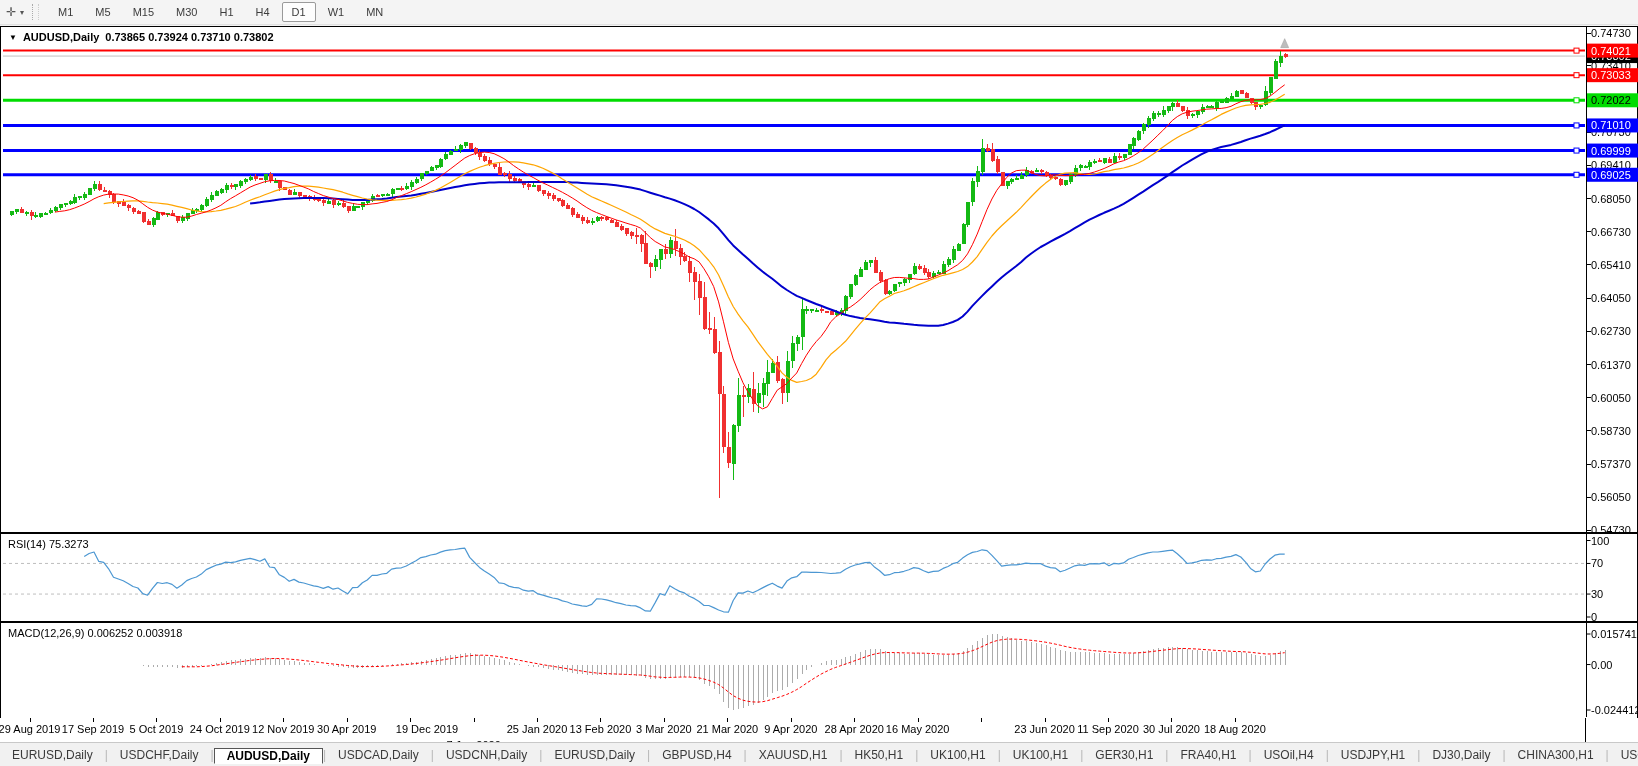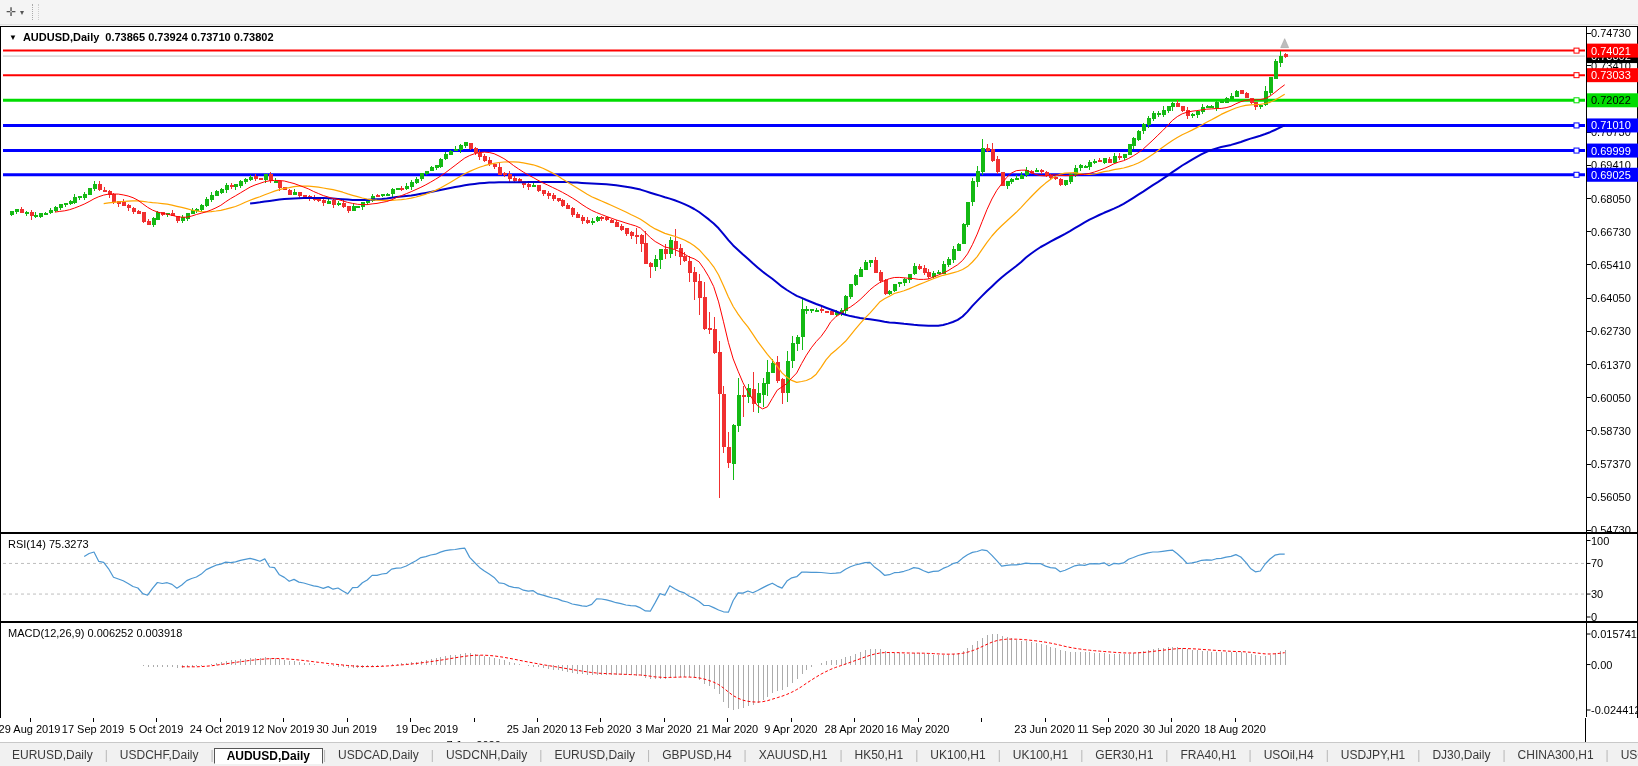--- a/index.html
+++ b/index.html
@@ -38,20 +38,31 @@
 </style>
 </head>
 <body>
 
 <div id="screen">
 
   <div id="toolbar">
     <span class="tb-icon">✛</span>
     <span class="tb-drop">▾</span>
     <span class="tb-grip"></span>
+    <span id="tf-buttons" style="display: flex;">
+        <span class="tf-btn">M1</span>
+        <span class="tf-btn">M5</span>
+        <span class="tf-btn">M15</span>
+        <span class="tf-btn">M30</span>
+        <span class="tf-btn">H1</span>
+        <span class="tf-btn">H4</span>
+        <span class="tf-btn active">D1</span>
+        <span class="tf-btn">W1</span>
+        <span class="tf-btn">MN</span>
+      </span>
   </div>
 
   <div id="main-panel" class="panel">
     <div id="chart-title">
       <span class="marker">▼</span>
       <span>AUDUSD,Daily</span>
       <span>0.73865 0.73924 0.73710 0.73802</span>
     </div>
     <svg id="main-svg" width="1638" height="505">
         <line x1="2" y1="29.060799999999887" x2="1584" y2="29.060799999999887" stroke="#C0C0C0" stroke-width="1"></line>
@@ -164,21 +175,21 @@
       <div class="dlabel" style="left: 29.52px;">29 Aug 2019</div>
       <div class="dtick" style="left: 92.96px;"></div>
       <div class="dlabel" style="left: 92.96px;">17 Sep 2019</div>
       <div class="dtick" style="left: 156.4px;"></div>
       <div class="dlabel" style="left: 156.4px;">5 Oct 2019</div>
       <div class="dtick" style="left: 219.84px;"></div>
       <div class="dlabel" style="left: 219.84px;">24 Oct 2019</div>
       <div class="dtick" style="left: 283.28px;"></div>
       <div class="dlabel" style="left: 283.28px;">12 Nov 2019</div>
       <div class="dtick" style="left: 346.72px;"></div>
-      <div class="dlabel" style="left: 346.72px;">30 Jun 2019</div>
+      <div class="dlabel" style="left: 346.72px;">30 Apr 2019</div>
       <div class="dtick" style="left: 410.16px;"></div>
       <div class="dlabel" style="left: 427px;">19 Dec 2019</div>
       <div class="dtick" style="left: 473.6px;"></div>
       <div class="dlabel" style="left: 473.6px; margin-top: 16px;">7 Jan 2020</div>
       <div class="dtick" style="left: 537.04px;"></div>
       <div class="dlabel" style="left: 537.04px;">25 Jan 2020</div>
       <div class="dtick" style="left: 600.48px;"></div>
       <div class="dlabel" style="left: 600.48px;">13 Feb 2020</div>
       <div class="dtick" style="left: 663.92px;"></div>
       <div class="dlabel" style="left: 663.92px;">3 Mar 2020</div>

